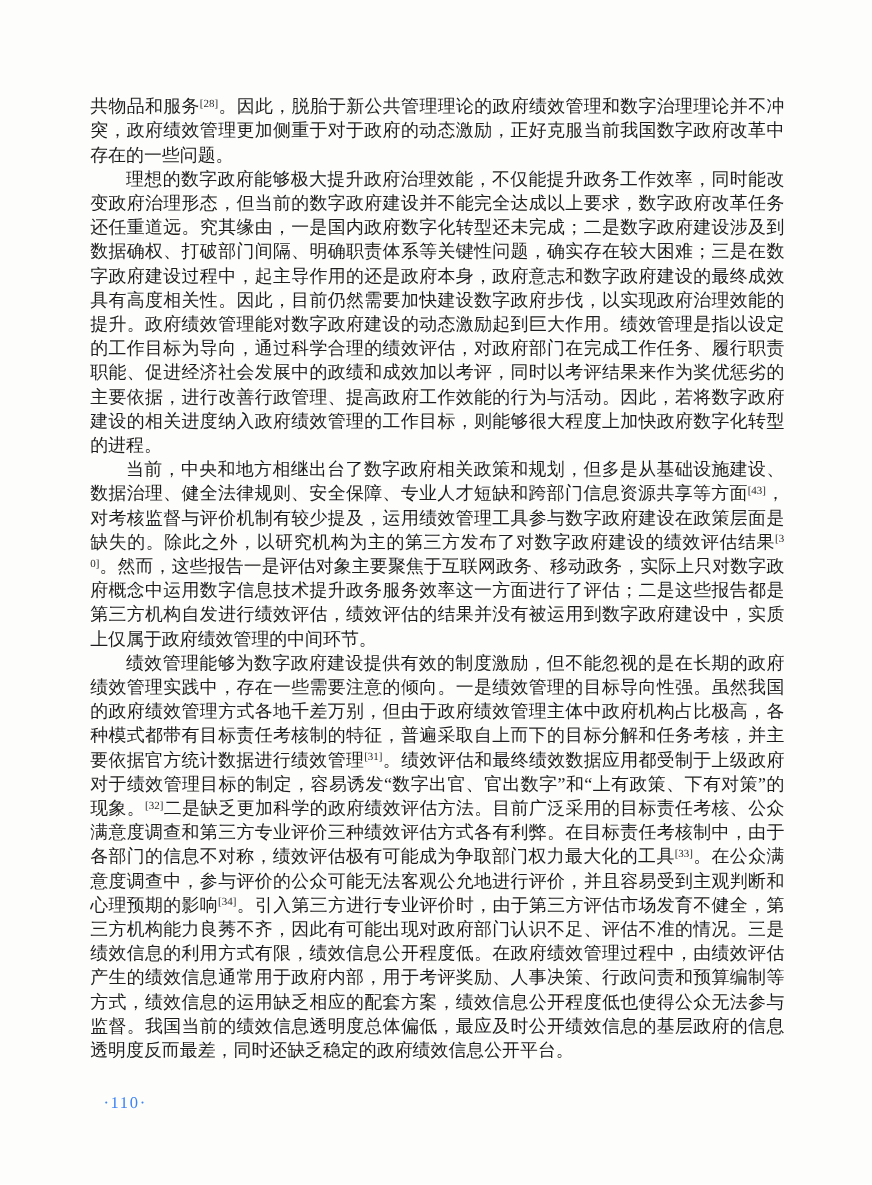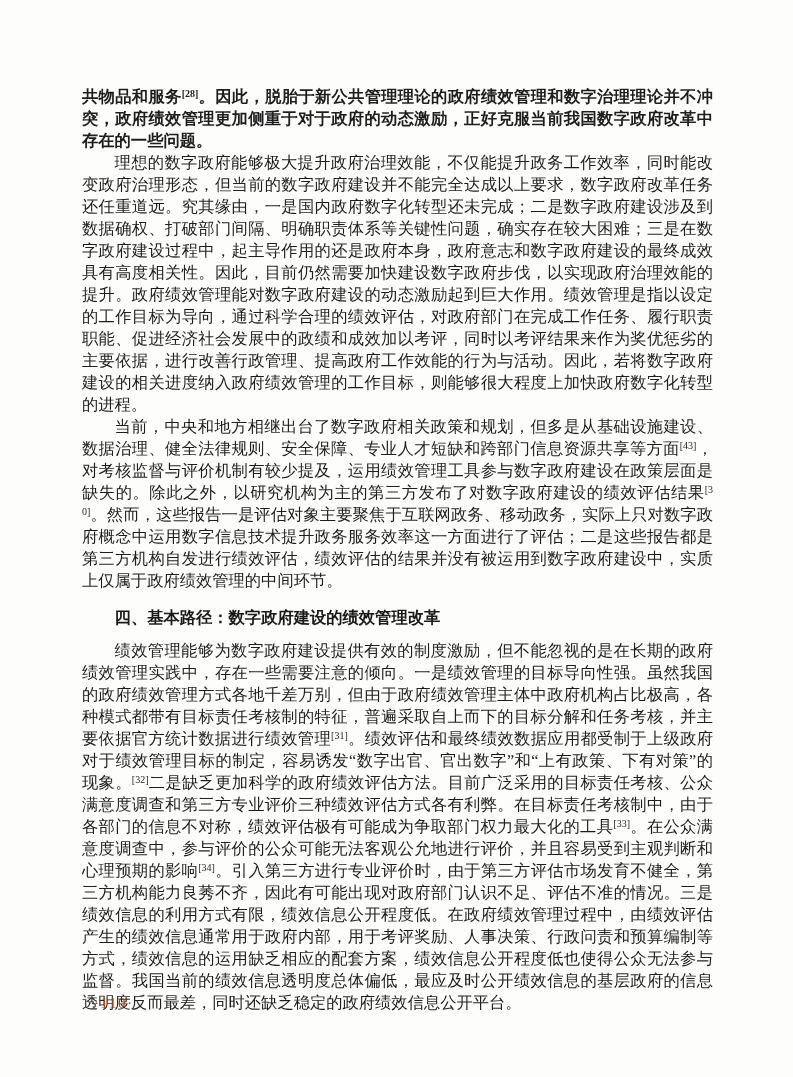--- a/index.html
+++ b/index.html
@@ -25,21 +25,20 @@
   .para {
     margin: 0;
     font-size: 16.3px;
     line-height: 22px;
     text-align: justify;
     text-indent: 2em;
     word-break: break-all;
   }
   .para.continued {
     text-indent: 0;
-    font-weight: bold;
   }
   sup.ref {
     font-size: 10px;
     line-height: 0;
     vertical-align: 5px;
     letter-spacing: 0;
   }
   .section-heading {
     margin: 14px 0 12px 0;
     font-size: 16.3px;
@@ -48,30 +47,29 @@
     font-family: "Liberation Sans", "DejaVu Sans", sans-serif;
     text-indent: 2em;
     color: #1a1a1a;
   }
   .page-footer {
     position: absolute;
     left: 94px;
     top: 995px;
     font-size: 15px;
     letter-spacing: 1.5px;
-    color: #c2410c;
+    color: #3b82f6;
   }
 </style>
 </head>
 <body>
 
 <div class="page">
   <main class="text-block">
     <p class="para continued">共物品和服务<sup class="ref">[28]</sup>。因此，脱胎于新公共管理理论的政府绩效管理和数字治理理论并不冲突，政府绩效管理更加侧重于对于政府的动态激励，正好克服当前我国数字政府改革中存在的一些问题。</p>
     <p class="para">理想的数字政府能够极大提升政府治理效能，不仅能提升政务工作效率，同时能改变政府治理形态，但当前的数字政府建设并不能完全达成以上要求，数字政府改革任务还任重道远。究其缘由，一是国内政府数字化转型还未完成；二是数字政府建设涉及到数据确权、打破部门间隔、明确职责体系等关键性问题，确实存在较大困难；三是在数字政府建设过程中，起主导作用的还是政府本身，政府意志和数字政府建设的最终成效具有高度相关性。因此，目前仍然需要加快建设数字政府步伐，以实现政府治理效能的提升。政府绩效管理能对数字政府建设的动态激励起到巨大作用。绩效管理是指以设定的工作目标为导向，通过科学合理的绩效评估，对政府部门在完成工作任务、履行职责职能、促进经济社会发展中的政绩和成效加以考评，同时以考评结果来作为奖优惩劣的主要依据，进行改善行政管理、提高政府工作效能的行为与活动。因此，若将数字政府建设的相关进度纳入政府绩效管理的工作目标，则能够很大程度上加快政府数字化转型的进程。</p>
     <p class="para">当前，中央和地方相继出台了数字政府相关政策和规划，但多是从基础设施建设、数据治理、健全法律规则、安全保障、专业人才短缺和跨部门信息资源共享等方面<sup class="ref">[43]</sup>，对考核监督与评价机制有较少提及，运用绩效管理工具参与数字政府建设在政策层面是缺失的。除此之外，以研究机构为主的第三方发布了对数字政府建设的绩效评估结果<sup class="ref">[30]</sup>。然而，这些报告一是评估对象主要聚焦于互联网政务、移动政务，实际上只对数字政府概念中运用数字信息技术提升政务服务效率这一方面进行了评估；二是这些报告都是第三方机构自发进行绩效评估，绩效评估的结果并没有被运用到数字政府建设中，实质上仅属于政府绩效管理的中间环节。</p>
-    <h2 class="section-heading">四、基本路径：数字政府建设的绩效管理改革</h2>
     <p class="para">绩效管理能够为数字政府建设提供有效的制度激励，但不能忽视的是在长期的政府绩效管理实践中，存在一些需要注意的倾向。一是绩效管理的目标导向性强。虽然我国的政府绩效管理方式各地千差万别，但由于政府绩效管理主体中政府机构占比极高，各种模式都带有目标责任考核制的特征，普遍采取自上而下的目标分解和任务考核，并主要依据官方统计数据进行绩效管理<sup class="ref">[31]</sup>。绩效评估和最终绩效数据应用都受制于上级政府对于绩效管理目标的制定，容易诱发“数字出官、官出数字”和“上有政策、下有对策”的现象。<sup class="ref">[32]</sup>二是缺乏更加科学的政府绩效评估方法。目前广泛采用的目标责任考核、公众满意度调查和第三方专业评价三种绩效评估方式各有利弊。在目标责任考核制中，由于各部门的信息不对称，绩效评估极有可能成为争取部门权力最大化的工具<sup class="ref">[33]</sup>。在公众满意度调查中，参与评价的公众可能无法客观公允地进行评价，并且容易受到主观判断和心理预期的影响<sup class="ref">[34]</sup>。引入第三方进行专业评价时，由于第三方评估市场发育不健全，第三方机构能力良莠不齐，因此有可能出现对政府部门认识不足、评估不准的情况。三是绩效信息的利用方式有限，绩效信息公开程度低。在政府绩效管理过程中，由绩效评估产生的绩效信息通常用于政府内部，用于考评奖励、人事决策、行政问责和预算编制等方式，绩效信息的运用缺乏相应的配套方案，绩效信息公开程度低也使得公众无法参与监督。我国当前的绩效信息透明度总体偏低，最应及时公开绩效信息的基层政府的信息透明度反而最差，同时还缺乏稳定的政府绩效信息公开平台。</p>
   </main>
   <div class="page-footer">
     <span>·110·</span>
   </div>
 </div>
 
 </body></html>

